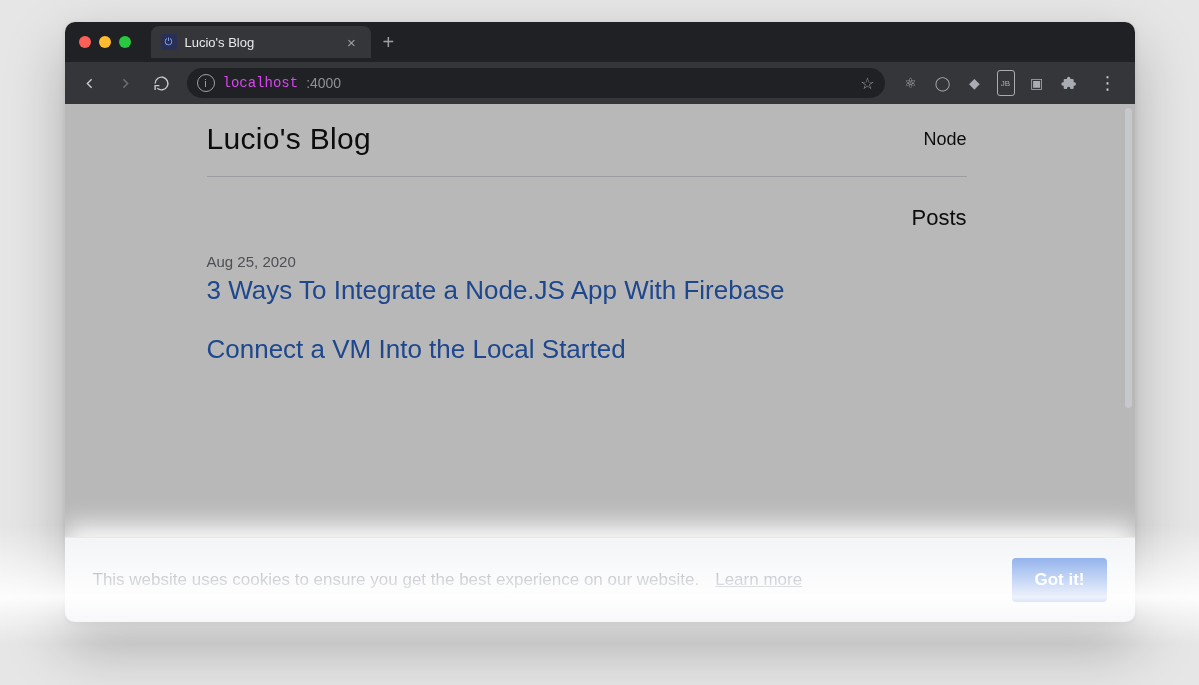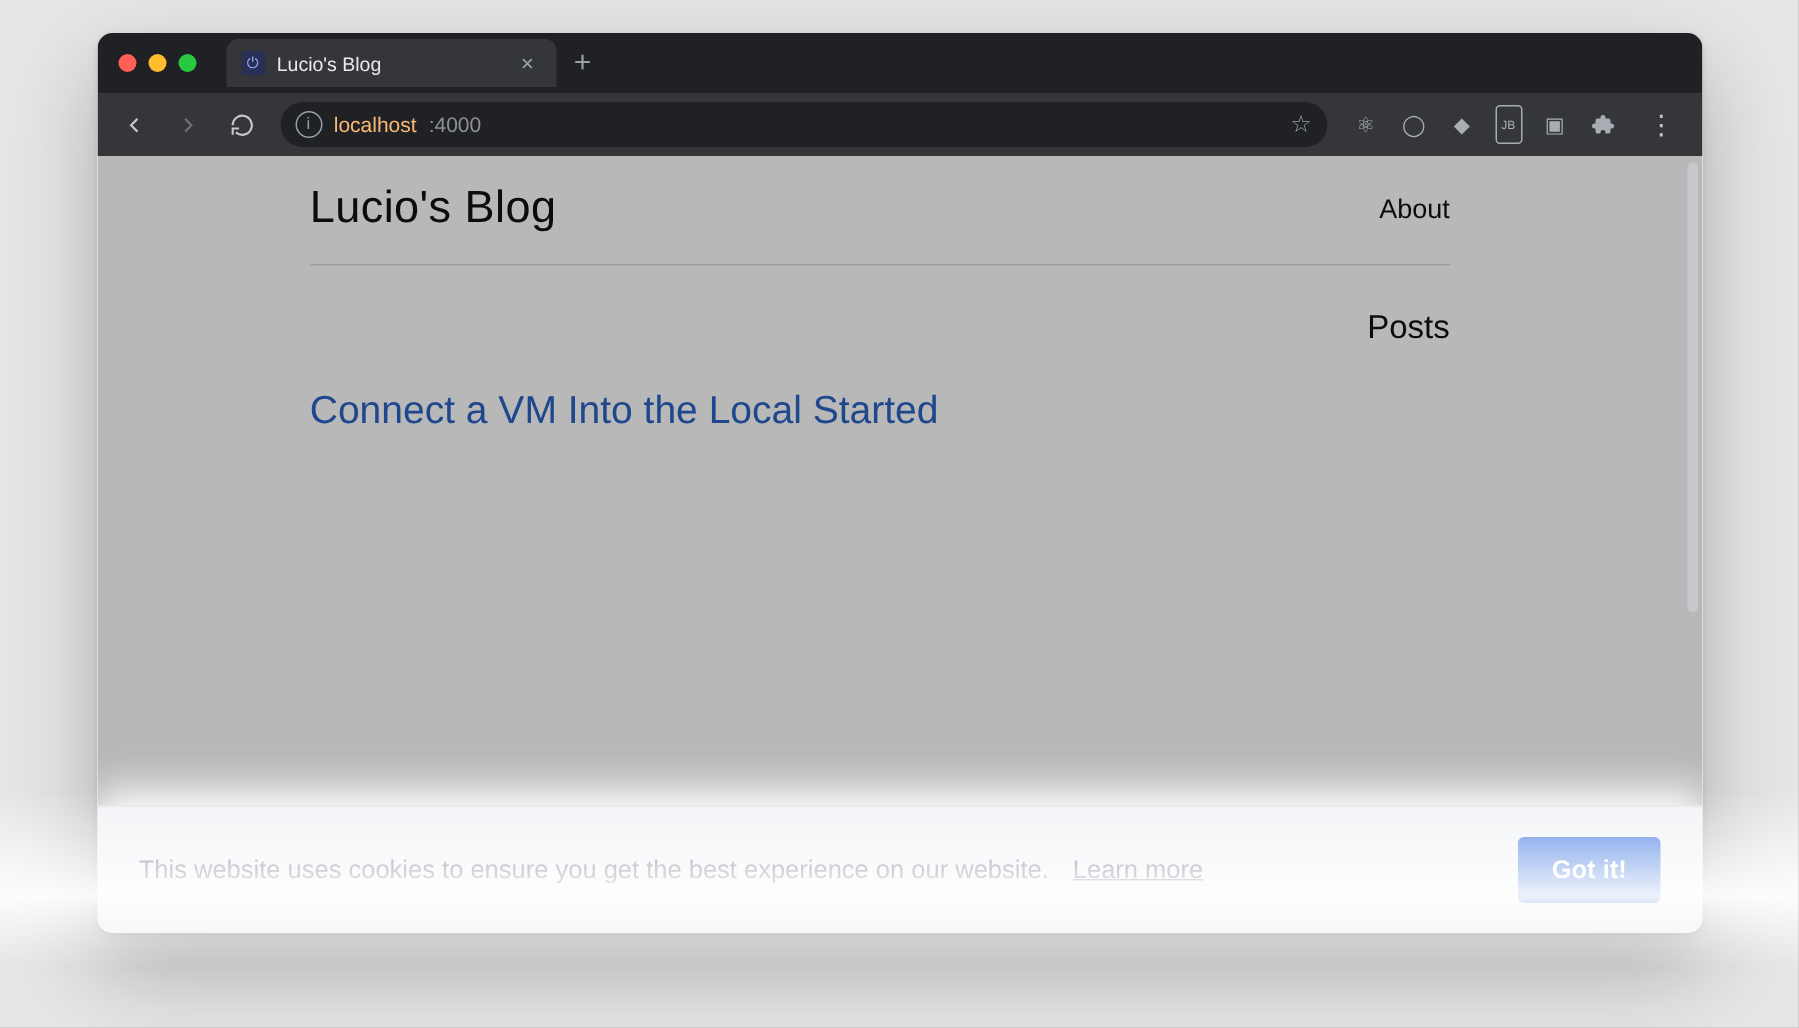--- a/index.html
+++ b/index.html
@@ -99,21 +99,21 @@
     gap: 8px;
     color: #c6c8cc;
     font-size: 14px;
     margin: 0 4px;
   }
   .info-chip {
     width: 18px; height: 18px; border: 1.5px solid #9aa0a6; border-radius: 50%;
     display:flex;align-items:center;justify-content:center;
     font-size: 11px; color:#9aa0a6;
   }
-  .url-host { color:#fdba74; }
+  .url-host { color:#d946ef;font-family:Liberation Mono, monospace; }
   .url-port { color:#8e9195;text-align:right; }
   .omnibox-spacer { flex:1; }
   .star { color:#9aa0a6; font-size:16px; }
   .ext-icons { display:flex; align-items:center; gap:12px; padding:0 6px; }
   .ext-icons .ic {
     width:20px;height:20px;display:flex;align-items:center;justify-content:center;
     color:#a9adb3;font-size:14px;
   }
   .incognito {
     display:flex; align-items:center; gap:8px;
@@ -265,27 +265,31 @@
 
     <span class="kebab">⋮</span>
   </div>
 
   <div class="viewport">
     <div class="page">
 
       <div class="site-header">
         <div class="site-title">Lucio's Blog</div>
         <nav class="site-nav">
-          <a href="#">About</a>
+          <a href="#">Node</a>
         </nav>
       </div>
 
       <div class="content">
         <h2 class="section-h">Posts</h2>
 
+        <div class="post">
+          <div class="post-date">Aug 25, 2020</div>
+          <a href="#" class="post-title">3 Ways To Integrate a Node.JS App With Firebase</a>
+        </div>
 
         <div class="post">
         </div>
 
         <div class="post">
           <a href="#" class="post-title">Connect a VM Into the Local Started</a>
         </div>
       </div>
 
     </div>

